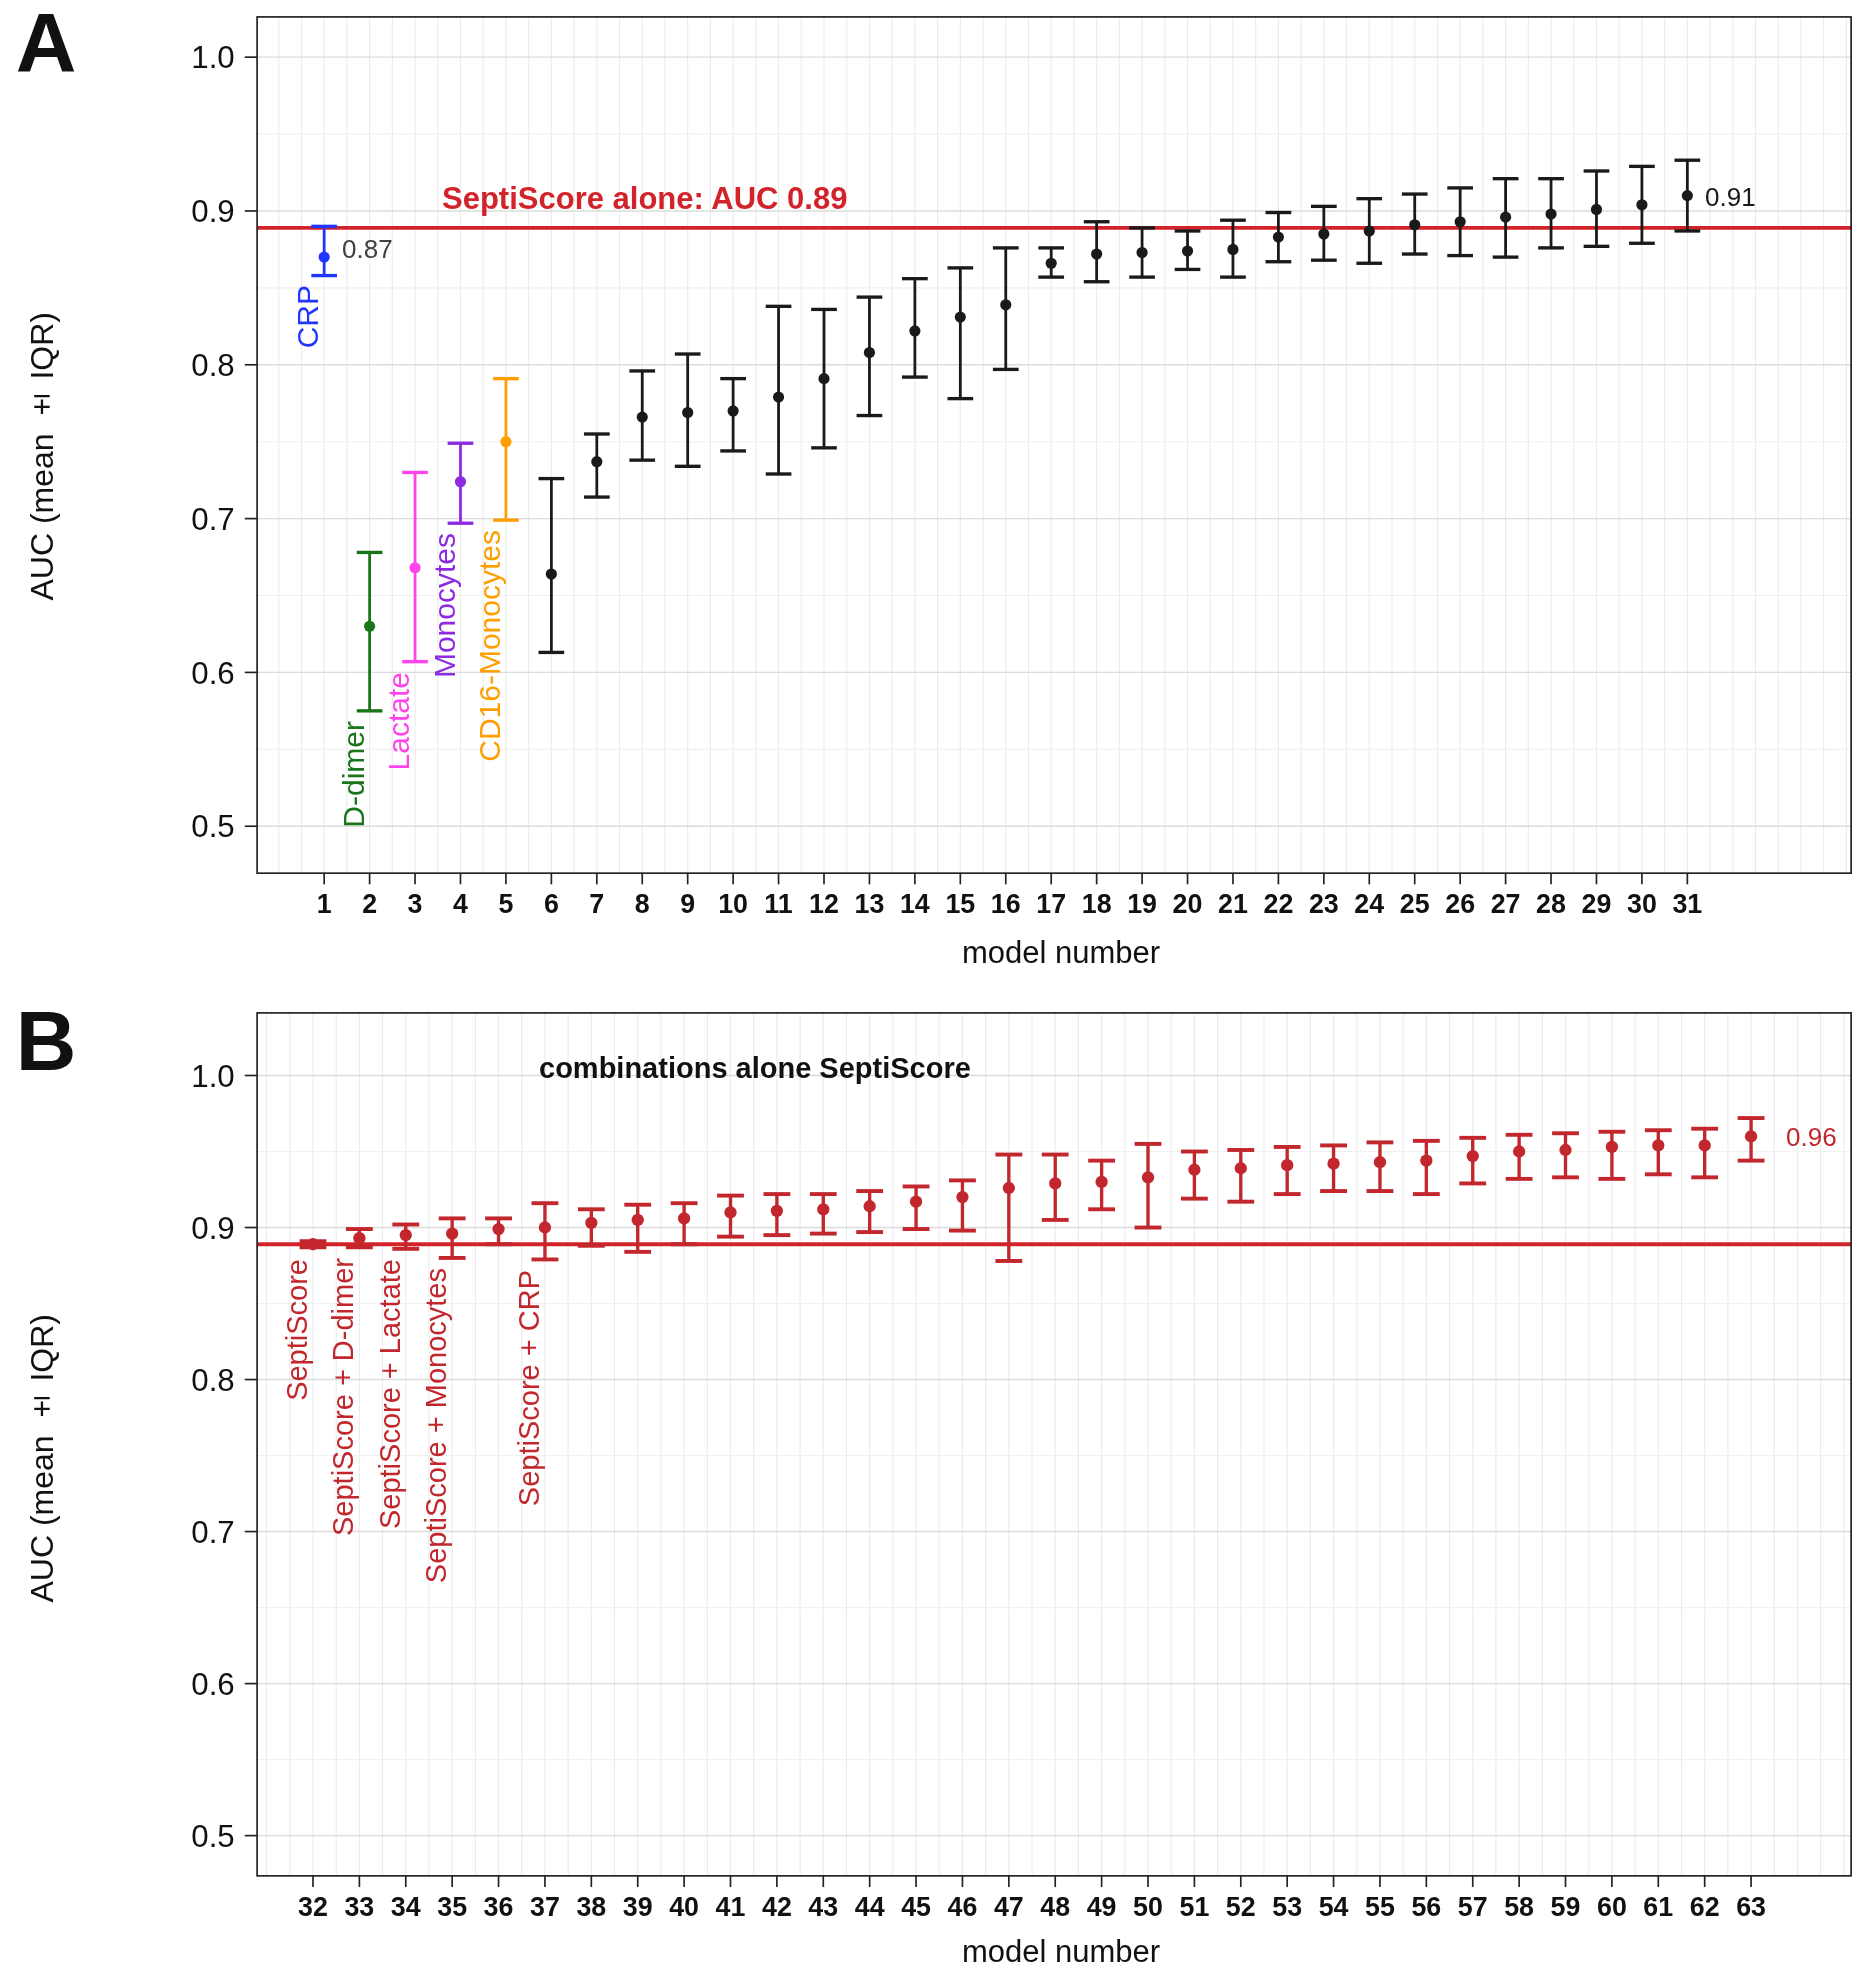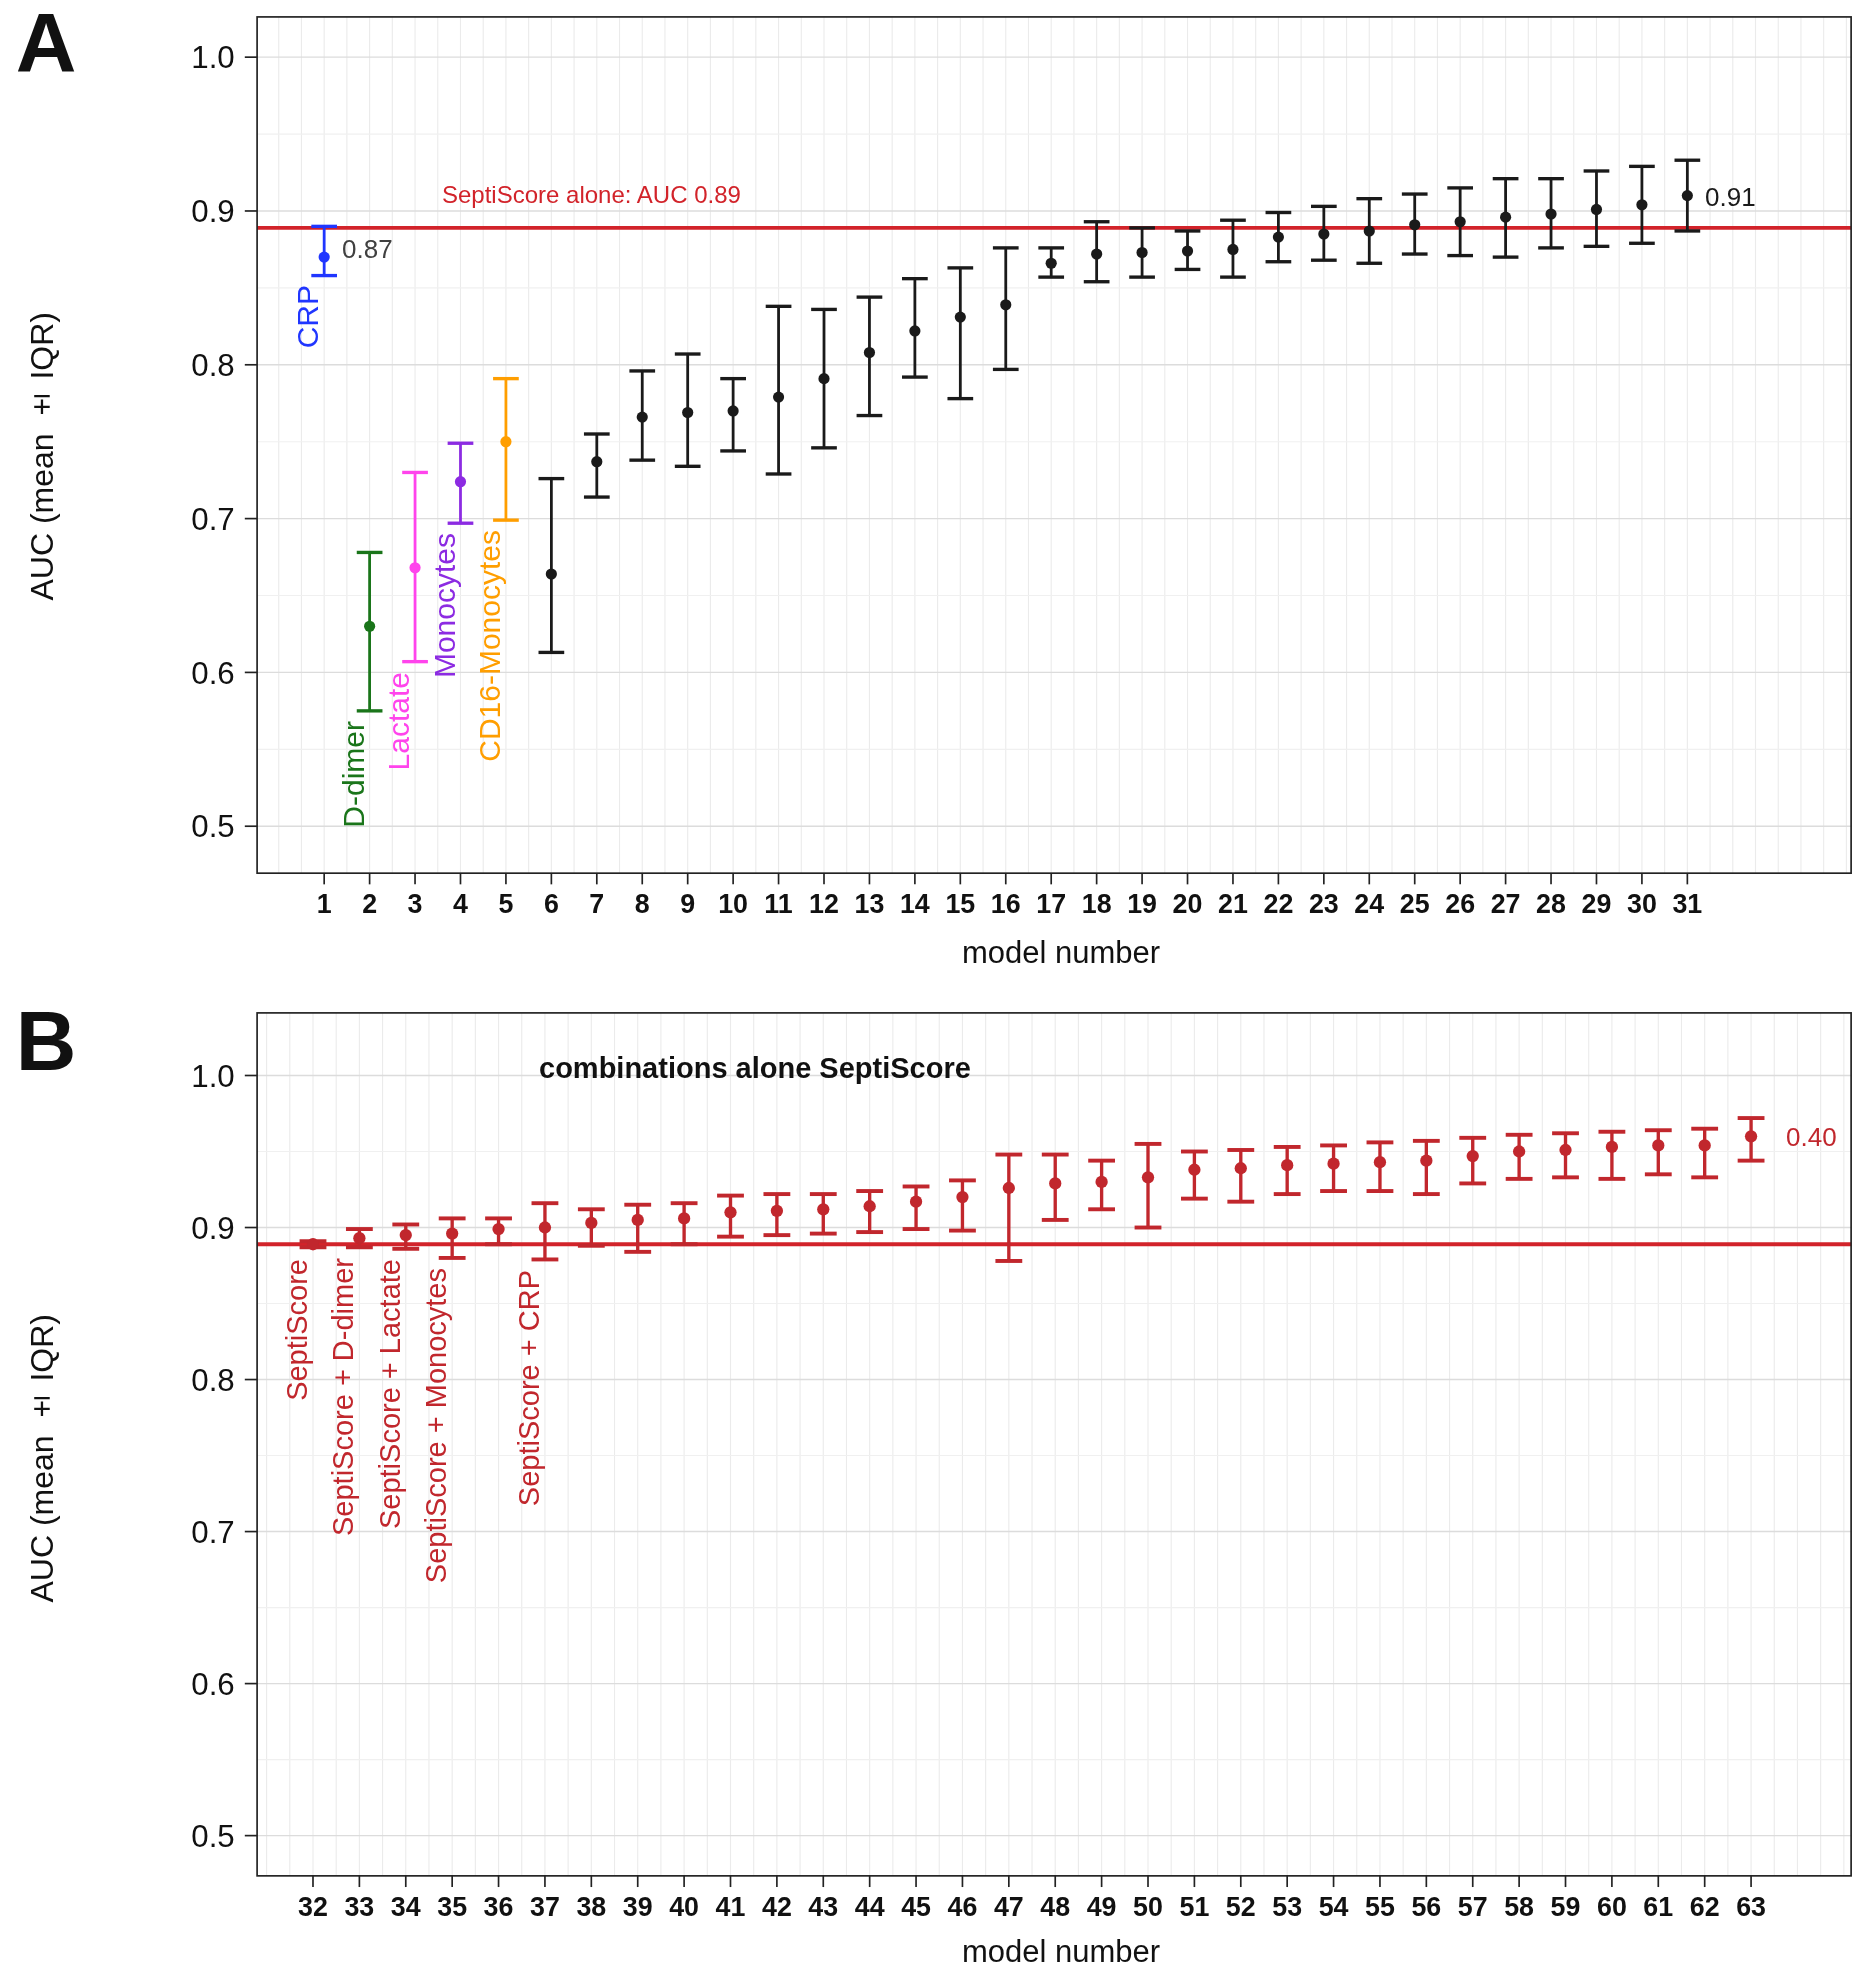--- a/index.html
+++ b/index.html
@@ -2,21 +2,21 @@
 <html style="font-size:9px"><head>
 <meta charset="utf-8">
 <style>
   html,body{margin:0;padding:0;background:#ffffff;}
   .page{position:relative;width:1869px;height:1985px;background:#ffffff;
         font-family:"Liberation Sans",sans-serif;color:#111;overflow:hidden;}
   svg{position:absolute;left:0;top:0;}
   .abs{position:absolute;white-space:nowrap;}
   .panel-letter{font-size:84px;font-weight:600;line-height:1;}
   .chart-title{font-size:29px;font-weight:700;}
-  .ref-label{font-size:24px;}
+  .ref-label{font-size:31px;font-weight:bold;}
   .axis-title-x{font-size:31px;text-align:center;width:1594px;left:264px;}
   .vtext{writing-mode:vertical-rl;transform:rotate(180deg);white-space:nowrap;}
   .axis-title-y{font-size:32px;}
   .series-label{font-size:30px;font-weight:500;line-height:1.08;}
   .series-label-b{font-size:29px;font-weight:500;line-height:1.08;}
   .val-label{font-size:26px;}
 </style>
 </head>
 <body>
 
@@ -604,21 +604,21 @@
   <div class="abs vtext series-label" style="left:338px;top:721px;color:#1a751a;">D-dimer</div>
   <div class="abs vtext series-label" style="left:383px;top:672px;color:#ff44ec;">Lactate</div>
   <div class="abs vtext series-label" style="left:429px;top:533px;color:#8c2be2;">Monocytes</div>
   <div class="abs vtext series-label" style="left:474px;top:530px;color:#ff9e00;">CD16-Monocytes</div>
 
   <div class="abs panel-letter" style="left:15.7px;top:999px;">B</div>
   <div class="abs chart-title" style="left:539px;top:1052px;">combinations alone SeptiScore</div>
   <div class="abs vtext axis-title-y" style="left:23.5px;top:1314px;">AUC (mean ± IQR)</div>
   <div class="abs axis-title-x" style="top:1934px;">model number</div>
 
-  <div class="abs val-label" style="left:1786px;top:1122px;color:#c1272d;">0.40</div>
+  <div class="abs val-label" style="left:1786px;top:1122px;color:#c1272d;">0.96</div>
 
   <div class="abs vtext series-label-b" style="left:282px;top:1259px;color:#c1272d;">SeptiScore</div>
   <div class="abs vtext series-label-b" style="left:328px;top:1258px;color:#c1272d;">SeptiScore + D-dimer</div>
   <div class="abs vtext series-label-b" style="left:375px;top:1259px;color:#c1272d;">SeptiScore + Lactate</div>
   <div class="abs vtext series-label-b" style="left:421px;top:1268px;color:#c1272d;">SeptiScore + Monocytes</div>
   <div class="abs vtext series-label-b" style="left:514px;top:1270px;color:#c1272d;">SeptiScore + CRP</div>
 
 </div>
 
 

